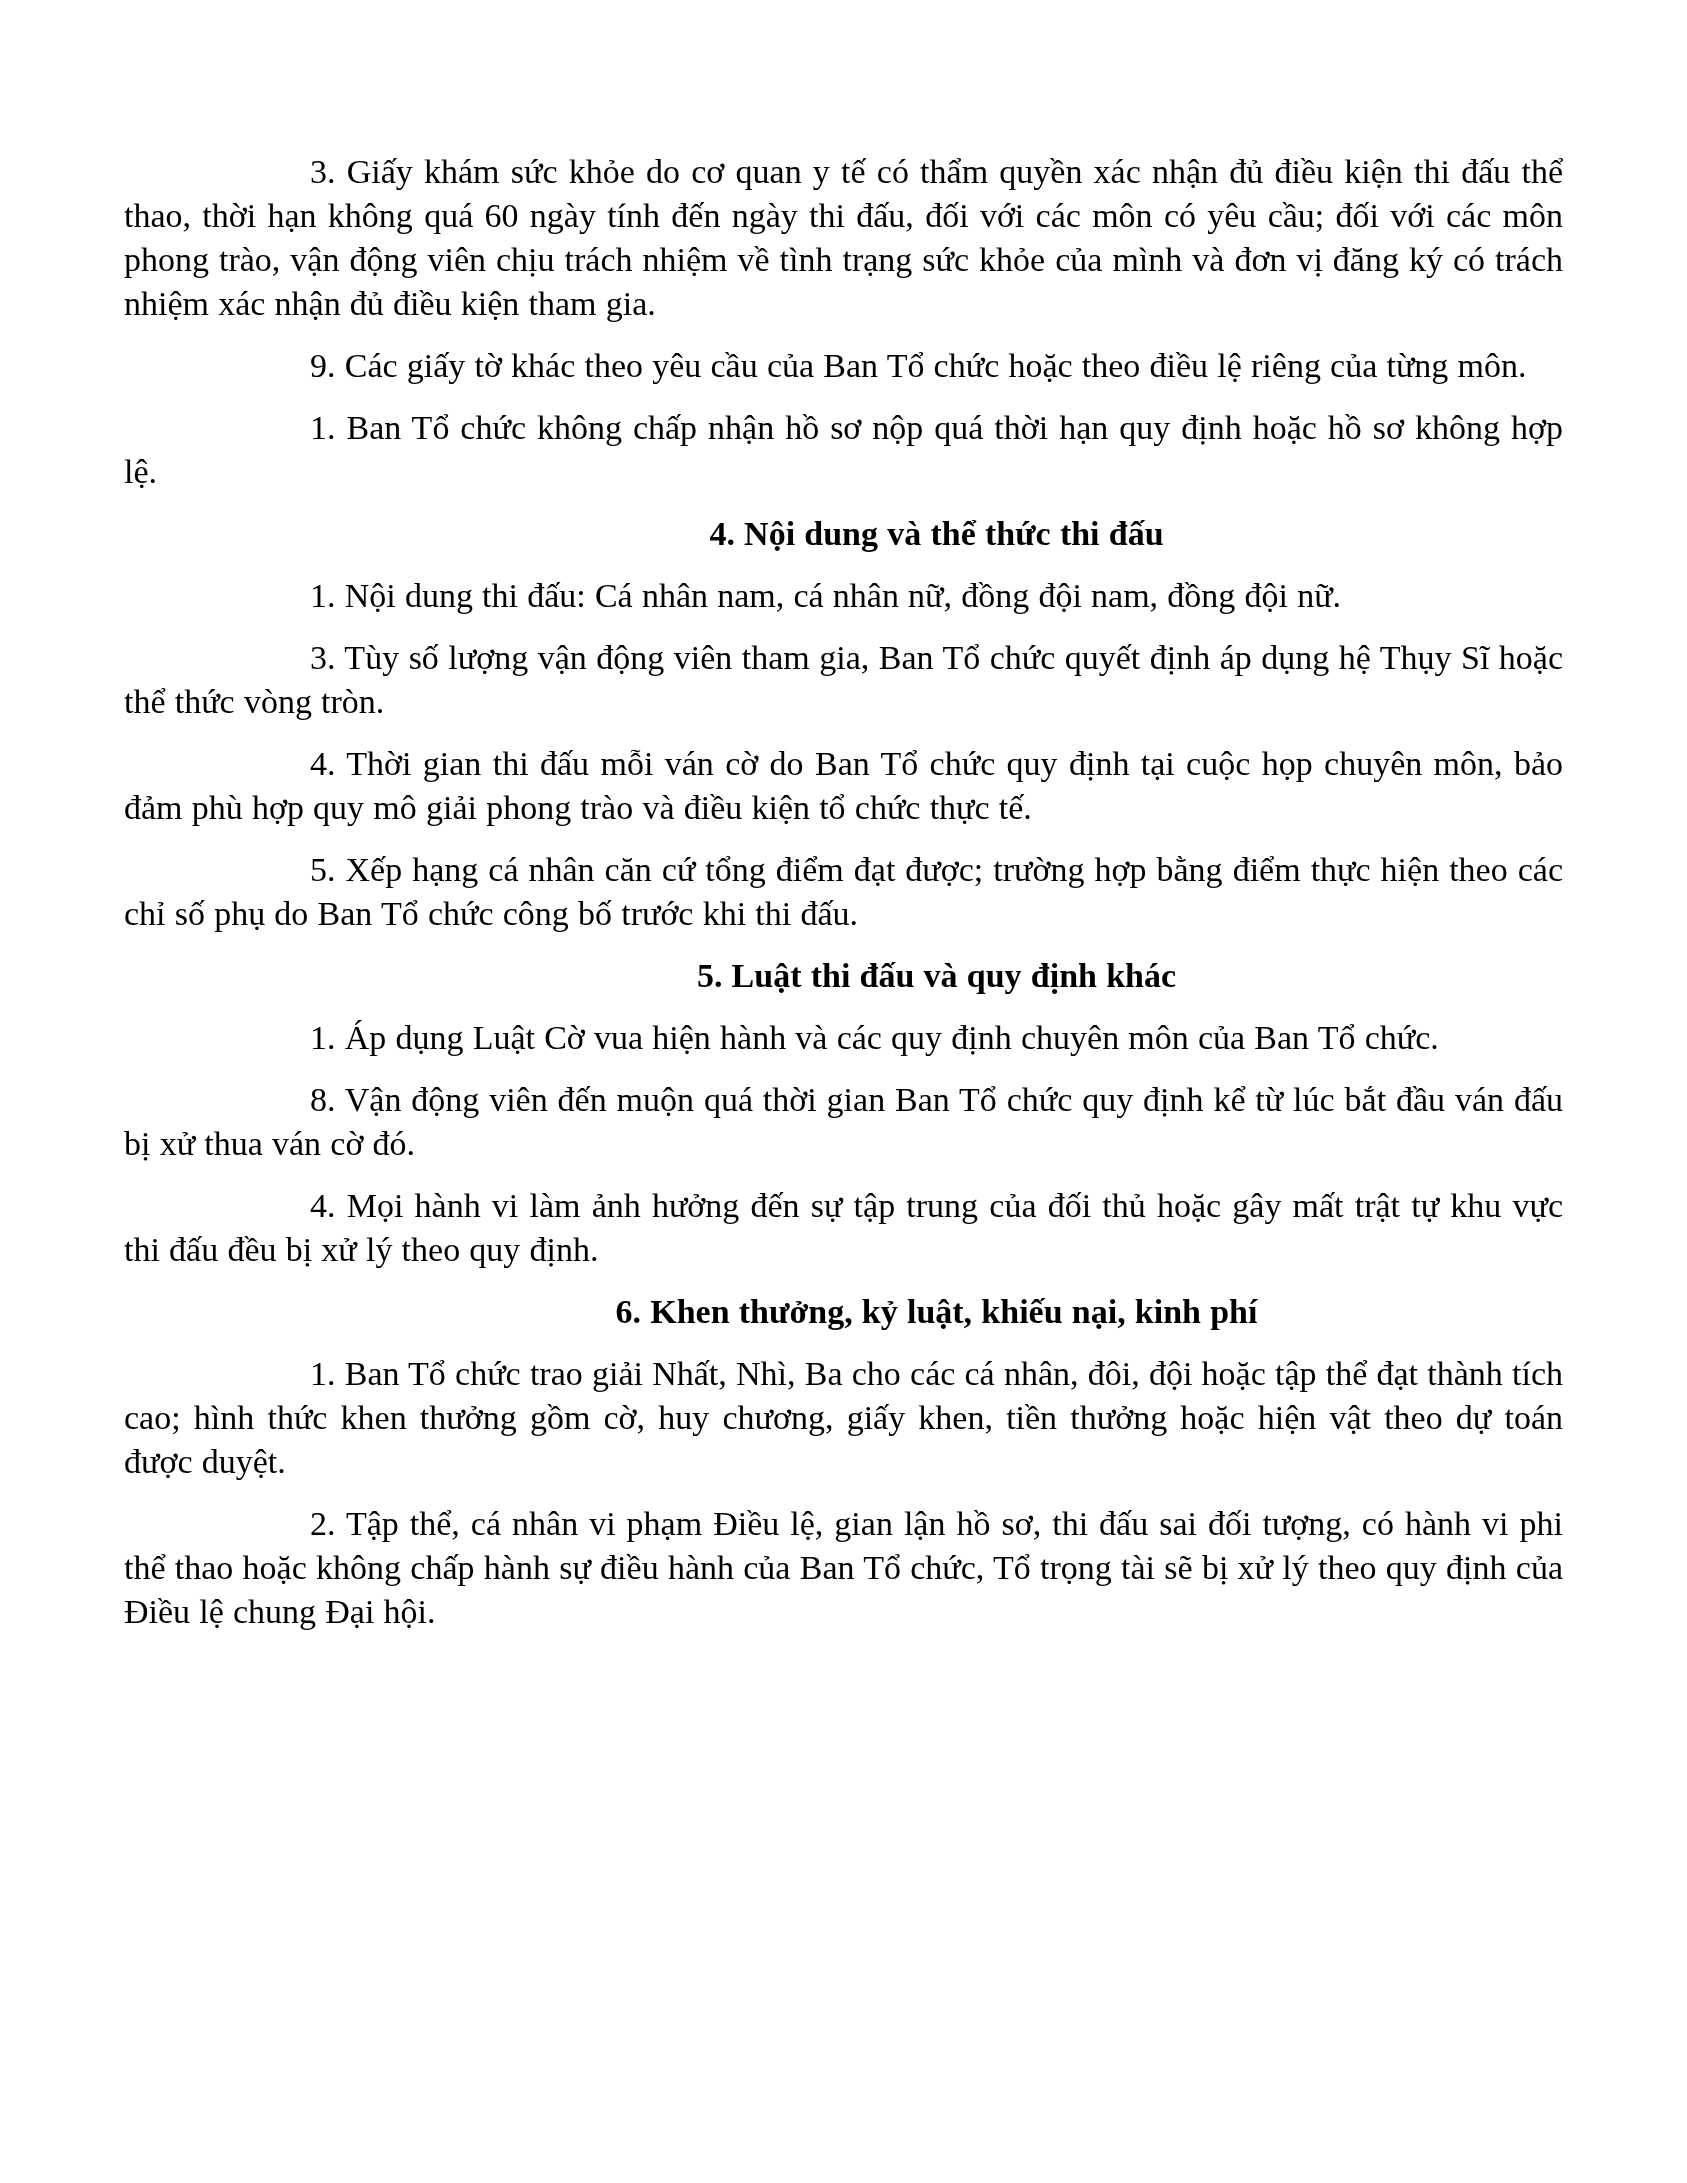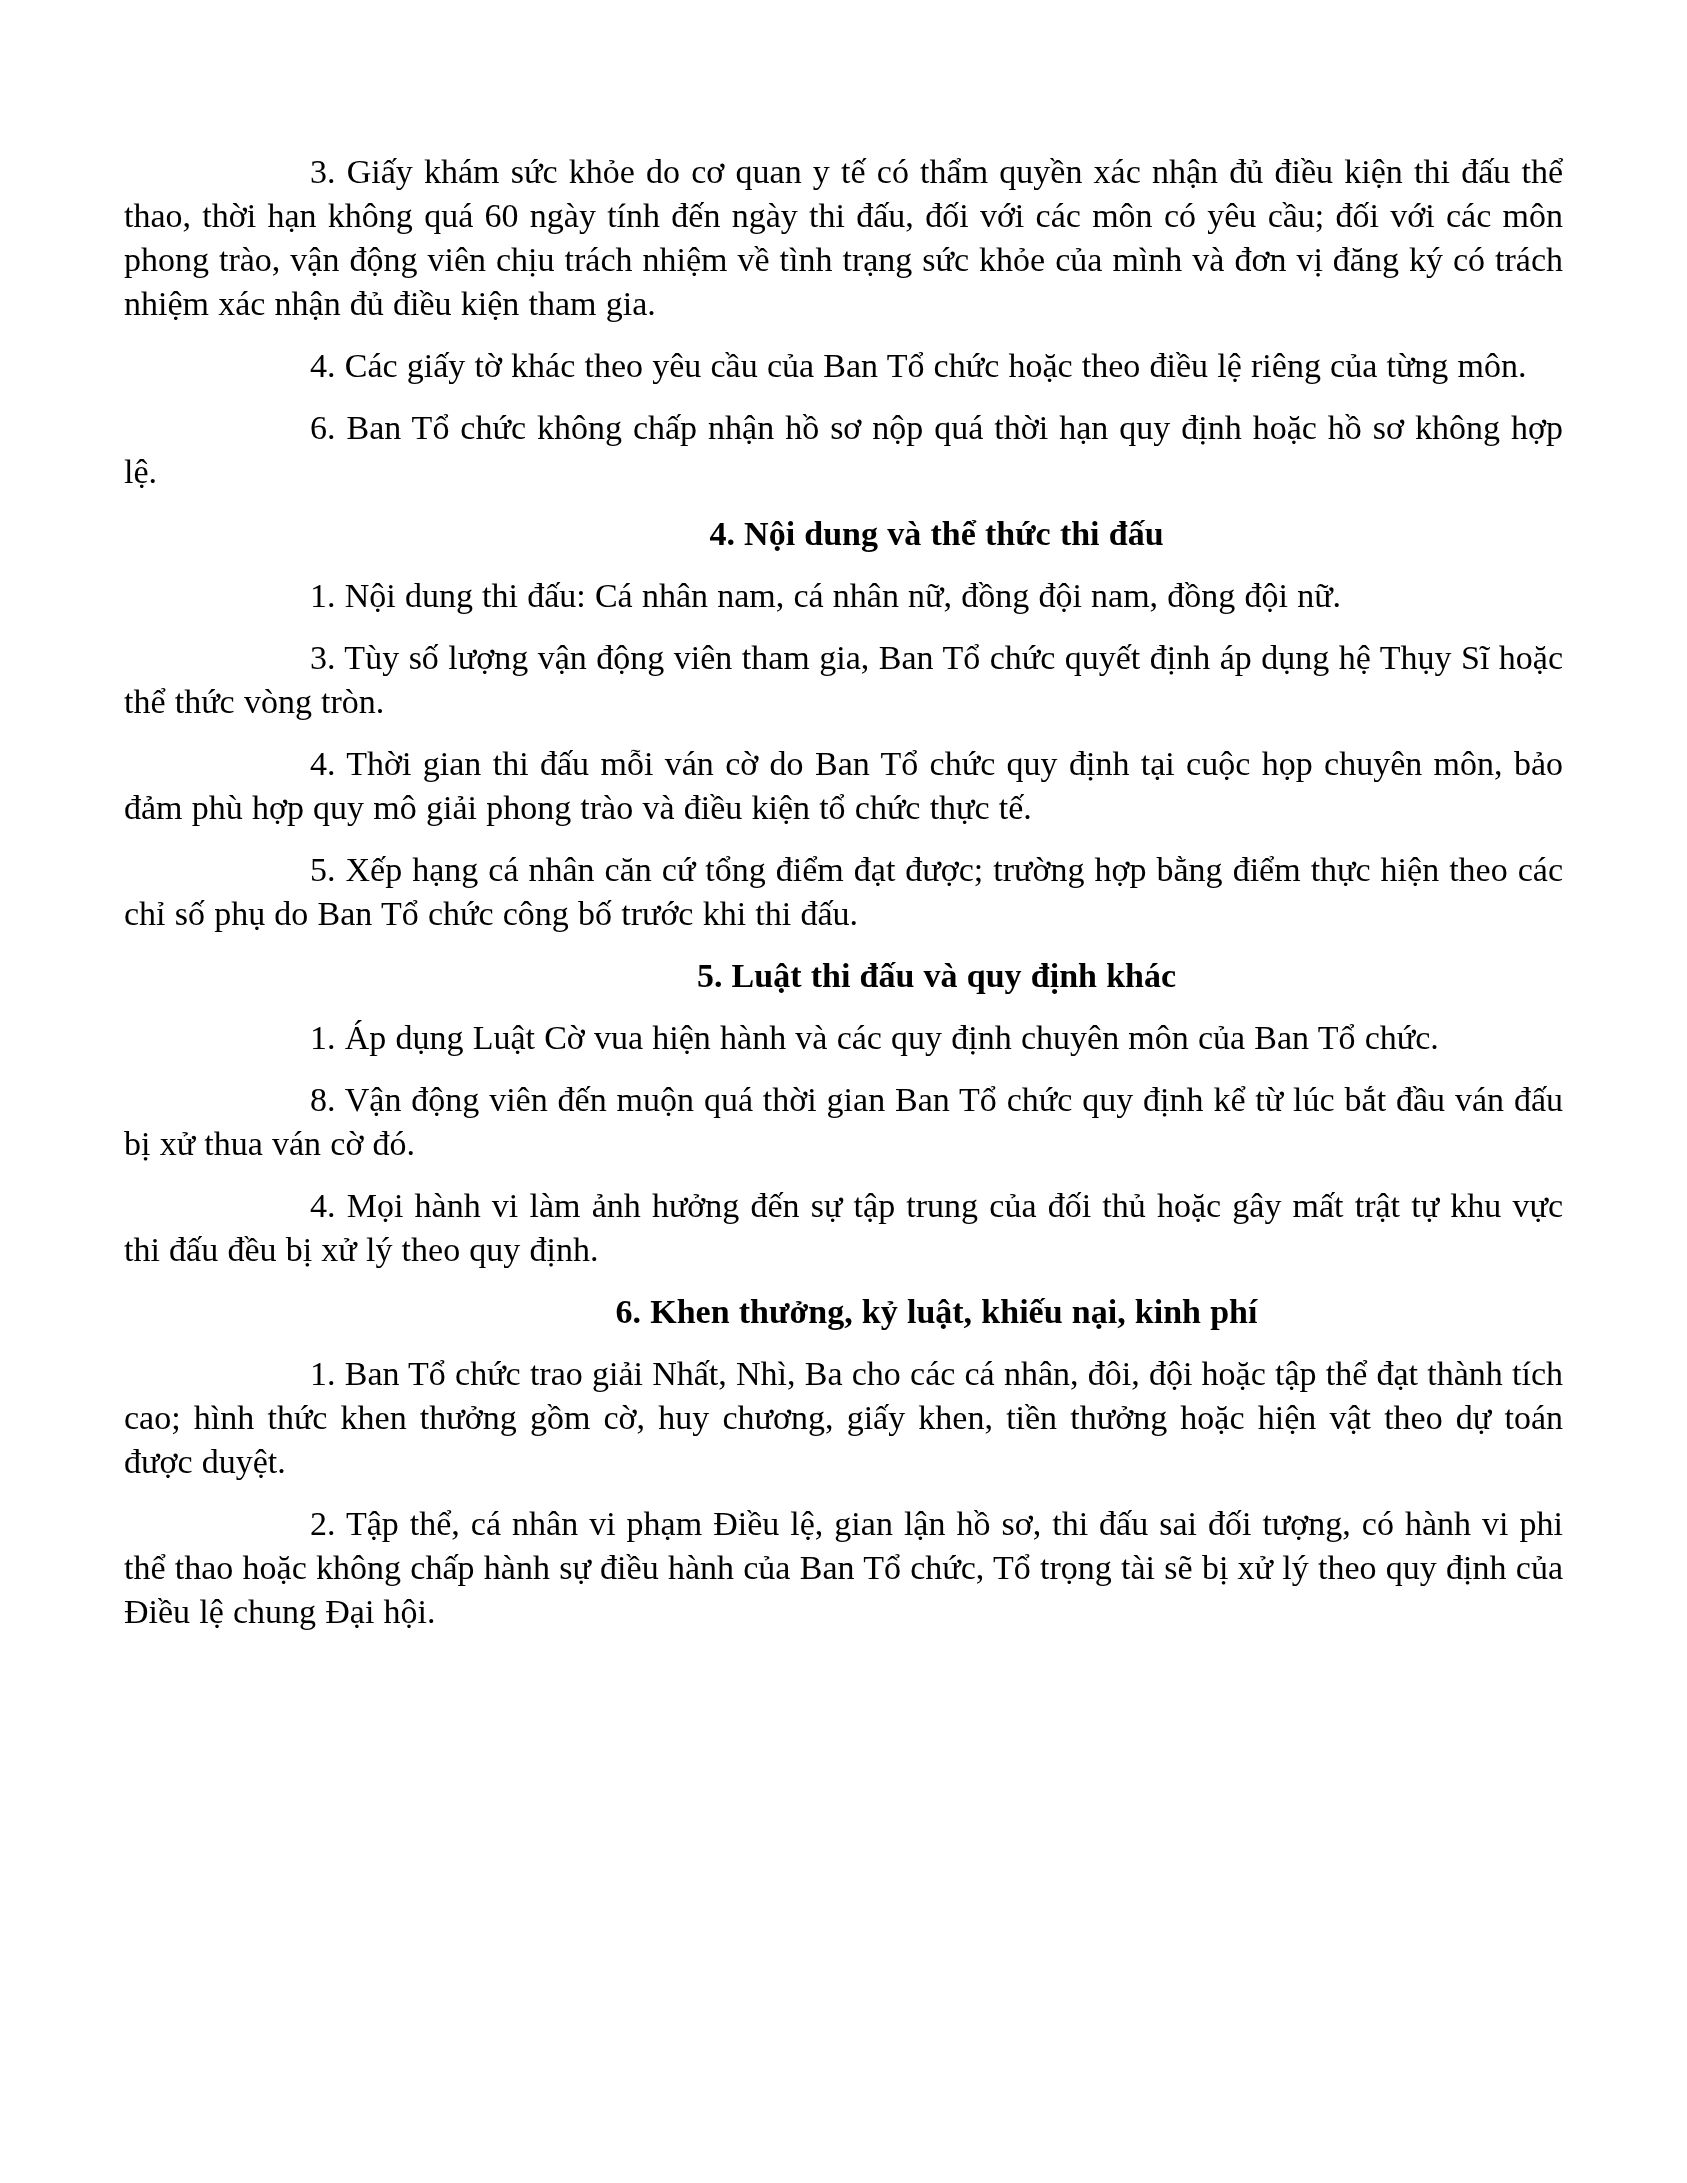--- a/index.html
+++ b/index.html
@@ -36,22 +36,22 @@
   .heading {
     font-weight: bold;
     text-align: center;
   }
 </style>
 </head>
 <body>
 
 <div class="page">
   <p class="para">3. Giấy khám sức khỏe do cơ quan y tế có thẩm quyền xác nhận đủ điều kiện thi đấu thể thao, thời hạn không quá 60 ngày tính đến ngày thi đấu, đối với các môn có yêu cầu; đối với các môn phong trào, vận động viên chịu trách nhiệm về tình trạng sức khỏe của mình và đơn vị đăng ký có trách nhiệm xác nhận đủ điều kiện tham gia.</p>
-  <p class="para">4. Các giấy tờ khác theo yêu cầu của Ban Tổ chức hoặc theo điều lệ riêng của từng môn.</p>
-  <p class="para">6. Ban Tổ chức không chấp nhận hồ sơ nộp quá thời hạn quy định hoặc hồ sơ không hợp lệ.</p>
+  <p class="para">9. Các giấy tờ khác theo yêu cầu của Ban Tổ chức hoặc theo điều lệ riêng của từng môn.</p>
+  <p class="para">1. Ban Tổ chức không chấp nhận hồ sơ nộp quá thời hạn quy định hoặc hồ sơ không hợp lệ.</p>
   <h2 class="heading">4. Nội dung và thể thức thi đấu</h2>
   <p class="para">1. Nội dung thi đấu: Cá nhân nam, cá nhân nữ, đồng đội nam, đồng đội nữ.</p>
   <p class="para">3. Tùy số lượng vận động viên tham gia, Ban Tổ chức quyết định áp dụng hệ Thụy Sĩ hoặc thể thức vòng tròn.</p>
   <p class="para">4. Thời gian thi đấu mỗi ván cờ do Ban Tổ chức quy định tại cuộc họp chuyên môn, bảo đảm phù hợp quy mô giải phong trào và điều kiện tổ chức thực tế.</p>
   <p class="para">5. Xếp hạng cá nhân căn cứ tổng điểm đạt được; trường hợp bằng điểm thực hiện theo các chỉ số phụ do Ban Tổ chức công bố trước khi thi đấu.</p>
   <h2 class="heading">5. Luật thi đấu và quy định khác</h2>
   <p class="para">1. Áp dụng Luật Cờ vua hiện hành và các quy định chuyên môn của Ban Tổ chức.</p>
   <p class="para">8. Vận động viên đến muộn quá thời gian Ban Tổ chức quy định kể từ lúc bắt đầu ván đấu bị xử thua ván cờ đó.</p>
   <p class="para">4. Mọi hành vi làm ảnh hưởng đến sự tập trung của đối thủ hoặc gây mất trật tự khu vực thi đấu đều bị xử lý theo quy định.</p>
   <h2 class="heading">6. Khen thưởng, kỷ luật, khiếu nại, kinh phí</h2>

